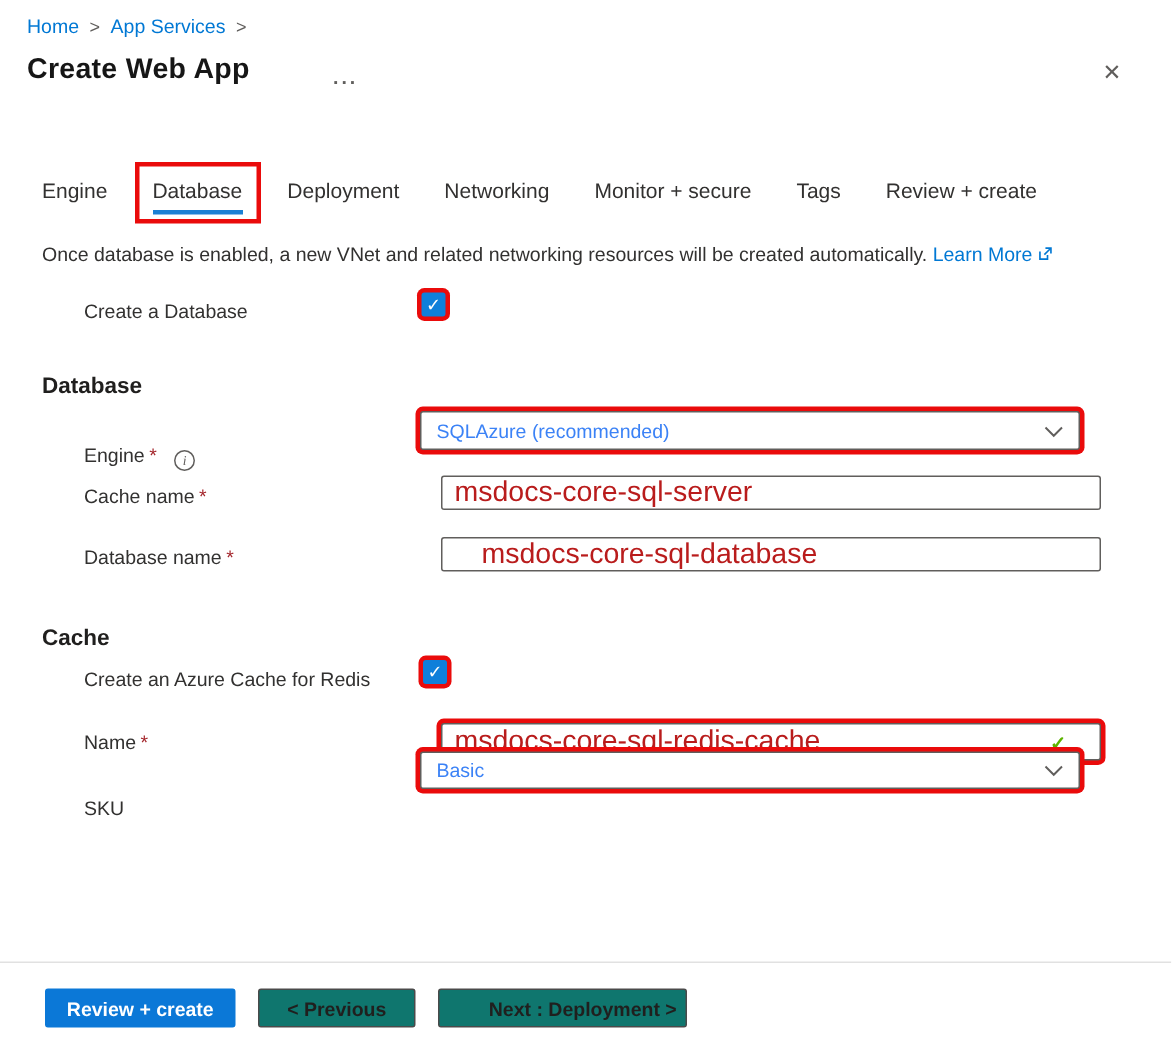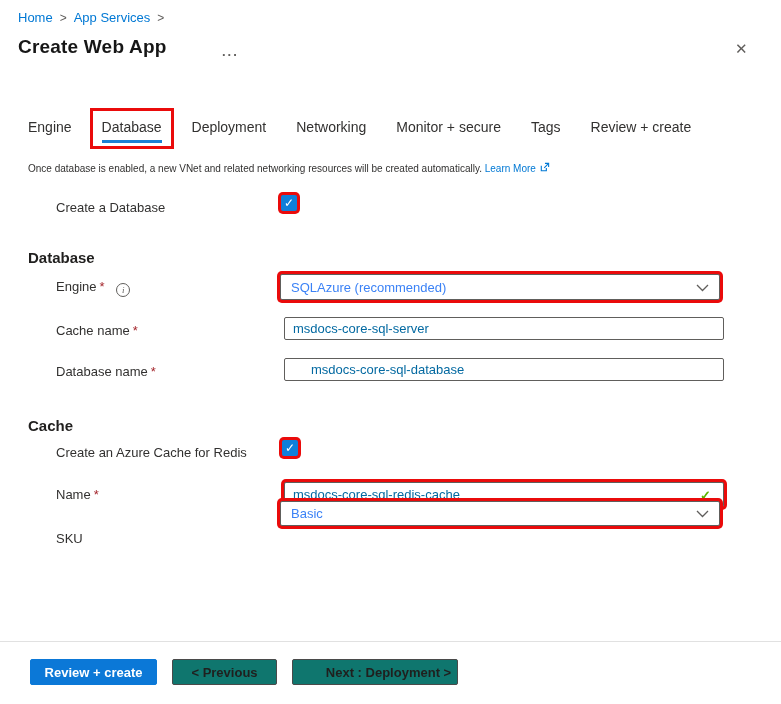--- a/index.html
+++ b/index.html
@@ -18,41 +18,41 @@
   .close-btn { position:absolute; left:735px; top:41px; font-size:15px; color:#605e5c; cursor:pointer; line-height:1; font-weight:300; }
 
   
   .tabs { position:absolute; left:28px; top:117px; display:flex; align-items:center; gap:30px; font-size:14px; color:#323130; }
   .tab { cursor:pointer; white-space:nowrap; line-height:20px; }
   .tab-annotated { border:3px solid #ea0b0b; padding:6px 9px 9px 9px; margin:-9px -12px -12px -12px; position:relative; }
   .tab-annotated .tab { font-weight:400; }
   .tab-underline { position:absolute; left:9px; right:9px; bottom:3px; height:3px; background:#1b80d4; }
 
   
-  .notice { position:absolute; left:28px; top:162px; font-size:10px; color:#323130; white-space:nowrap; }
+  .notice { position:absolute; left:28px; top:162px; font-size:13px; color:#323130; white-space:nowrap; }
   .notice a { color:#0078d4; text-decoration:none; cursor:pointer; }
   .ext-icon { display:inline-block; vertical-align:-1px; margin-left:3px; }
 
   
   .field-label { position:absolute; left:28px; font-size:13px; color:#323130; white-space:nowrap;margin-left:28px; }
   .req { color:#a4262c; margin-left:3px; }
   .section-header { position:absolute; left:28px; font-size:15px; font-weight:700; color:#201f1e; }
 
   .info-icon { display:inline-block; width:14px; height:14px; border:1px solid #605e5c; border-radius:50%;
                font-size:9px; line-height:12px; text-align:center; color:#605e5c; margin-left:8px; vertical-align:-2px;
                font-family:"Liberation Serif", serif; font-style:italic; }
 
   
   .checkbox { position:absolute; width:16px; height:16px; background:#0f7fda; border-radius:2px;
               box-shadow:0 0 0 3px #ea0b0b; display:flex; align-items:center; justify-content:center; cursor:pointer; }
   .checkbox .check { color:#fff; font-size:12px; line-height:1; }
 
   
-  .text-input { position:absolute; left:284px; width:440px; height:23px; border:1px solid #605e5c; border-radius:2px;
-                font-family:"Liberation Sans", sans-serif; font-size:13px; color:#0369a1; padding:0 8px; background:#fff; }
+  .text-input { position:absolute; left:294px; width:440px; height:23px; border:1px solid #605e5c; border-radius:2px;
+                font-family:"Liberation Sans", sans-serif; font-size:19px; color:#b91c1c; padding:0 8px; background:#fff; }
   .select-box { position:absolute; left:280px; width:440px; border:1px solid #605e5c; border-radius:2px; background:#fff;
                 display:flex; align-items:center; justify-content:space-between; padding:0 10px; font-size:13px; color:#3b82f6; cursor:pointer; }
   .annotated { box-shadow:0 0 0 3px #ea0b0b; }
   .valid-check { position:absolute; color:#5db300; font-size:13px; font-weight:700; }
 
   
   .footer-divider { position:absolute; left:0; top:641px; width:781px; height:1px; background:#e1e1e1; }
   .btn { position:absolute; top:659px; height:26px; font-family:"Liberation Sans", sans-serif; font-size:13px; font-weight:700;
          border-radius:2px; cursor:pointer; display:flex; align-items:center; justify-content:center; }
   .btn-primary { left:30px; width:127px; background:#0b78d7; color:#fff; border:1px solid #0b78d7; }
@@ -98,21 +98,21 @@
         </svg></span>
   </div>
 
   <span class="field-label" style="top:200px;">Create a Database</span>
   <span class="checkbox" style="left:281px; top:195px;">
     <span class="check">✓</span>
   </span>
 
   <h2 class="section-header" style="top:249px;">Database</h2>
 
-  <span class="field-label" style="top:279px;">
+  <span class="field-label" style="top:296px;">
     <span>Engine</span><span class="req">*</span>
     <span class="info-icon">i</span>
   </span>
   <div class="select-box annotated" style="top:274px; height:26px;">
     <span>SQLAzure (recommended)</span>
     <span><svg width="13" height="8" viewBox="0 0 13 8">
           <path d="M1 1 L6.5 6.5 L12 1" fill="none" stroke="#605e5c" stroke-width="1.3"></path>
         </svg></span>
   </div>
 

